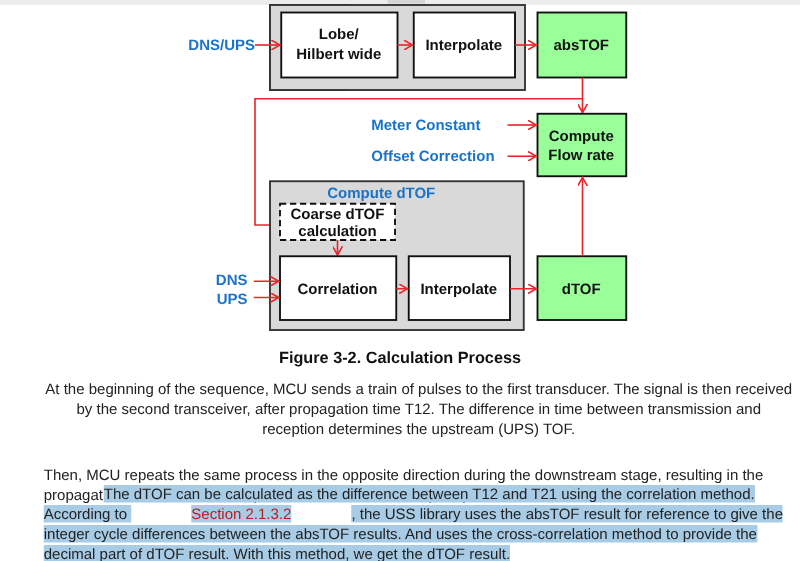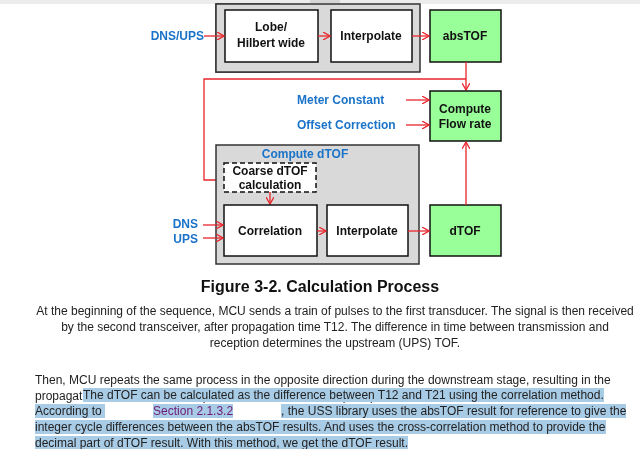--- a/index.html
+++ b/index.html
@@ -4,27 +4,27 @@
 <style>
   html, body { margin:0; padding:0; }
   body { width:640px; height:449px; background:#ffffff; position:relative; overflow:hidden;
          font-family:"Liberation Sans", sans-serif; }
   .topbar { position:absolute; left:0; top:0; width:640px; height:4px; background:#ececec; }
   .topbar-thumb { position:absolute; left:310px; top:0; width:30px; height:3px; background:#d6d6d6; }
   svg.fig { position:absolute; left:0; top:0; }
   .box-label { font-family:"Liberation Sans", sans-serif; font-weight:bold; font-size:12px; fill:#111; }
   .in-label { font-family:"Liberation Sans", sans-serif; font-weight:bold; font-size:12px; fill:#1a73c8; }
   .caption { position:absolute; left:0; width:640px; top:278px; text-align:center;
-             font-weight:bold; font-size:16px; color:#111; }
+             font-weight:bold; font-size:13px; color:#111; }
   .para { position:absolute; left:35px; width:600px; font-size:12px; line-height:16px; color:#222; }
   .p1 { top:303px;text-align:center; }
   .p2 { top:372px; }
   .p3 { top:387px; }
   .hl { background:#a8cbe6;margin-left:48px; }
-  .link { color:#701a75; }
+  .link { color:#b91c1c; }
 </style>
 </head>
 <body>
 
 <div class="topbar">
   <div class="topbar-thumb"></div>
 </div>
 
 <svg class="fig" width="640" height="275" viewBox="0 0 640 275">
   <defs>

